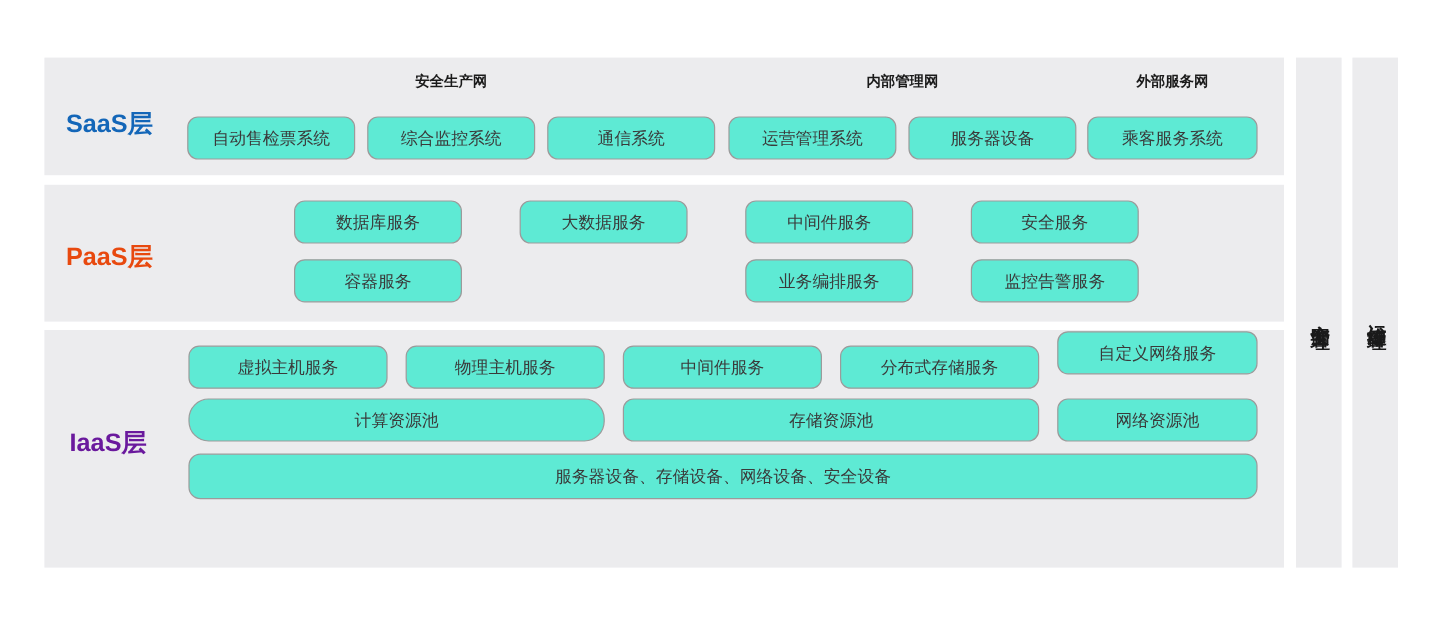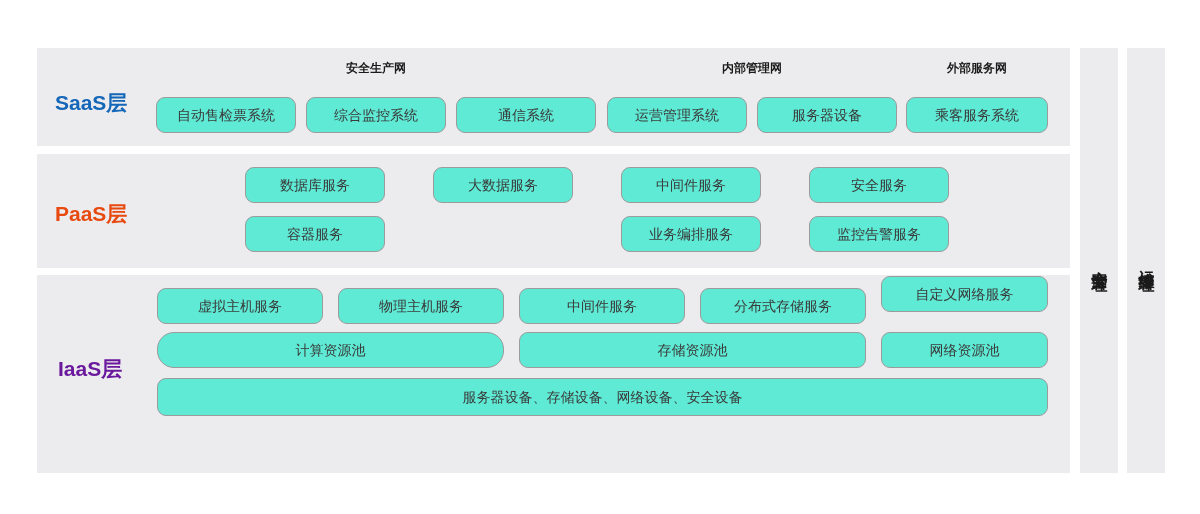--- a/index.html
+++ b/index.html
@@ -119,21 +119,21 @@
   <div class="box" style="left:157px; top:288px; width:166px; height:36px;">虚拟主机服务</div>
   <div class="box" style="left:338px; top:288px; width:166px; height:36px;">物理主机服务</div>
   <div class="box" style="left:519px; top:288px; width:166px; height:36px;">中间件服务</div>
   <div class="box" style="left:700px; top:288px; width:166px; height:36px;">分布式存储服务</div>
   <div class="box" style="left:881px; top:276px; width:167px; height:36px;">自定义网络服务</div>
 
   <div class="box" style="left:157px; top:332px; width:347px; height:36px;border-radius:17px;">计算资源池</div>
   <div class="box" style="left:519px; top:332px; width:347px; height:36px;">存储资源池</div>
   <div class="box" style="left:881px; top:332px; width:167px; height:36px;">网络资源池</div>
 
-  <div class="box wide" style="left:157px; top:378px; width:891px; height:38px;">服务器设备、存储设备、网络设备、安全设备</div>
+  <div class="box wide" style="left:157px; top:378px; width:891px; height:38px;border-radius:10px;">服务器设备、存储设备、网络设备、安全设备</div>
 
 
   <div class="side-panel" style="left:1080px; top:48px; width:38px; height:425px;">
     <span class="side-label">安全管理</span>
   </div>
 
   <div class="side-panel" style="left:1127px; top:48px; width:38px; height:425px;">
     <span class="side-label">运维管理</span>
   </div>
 

